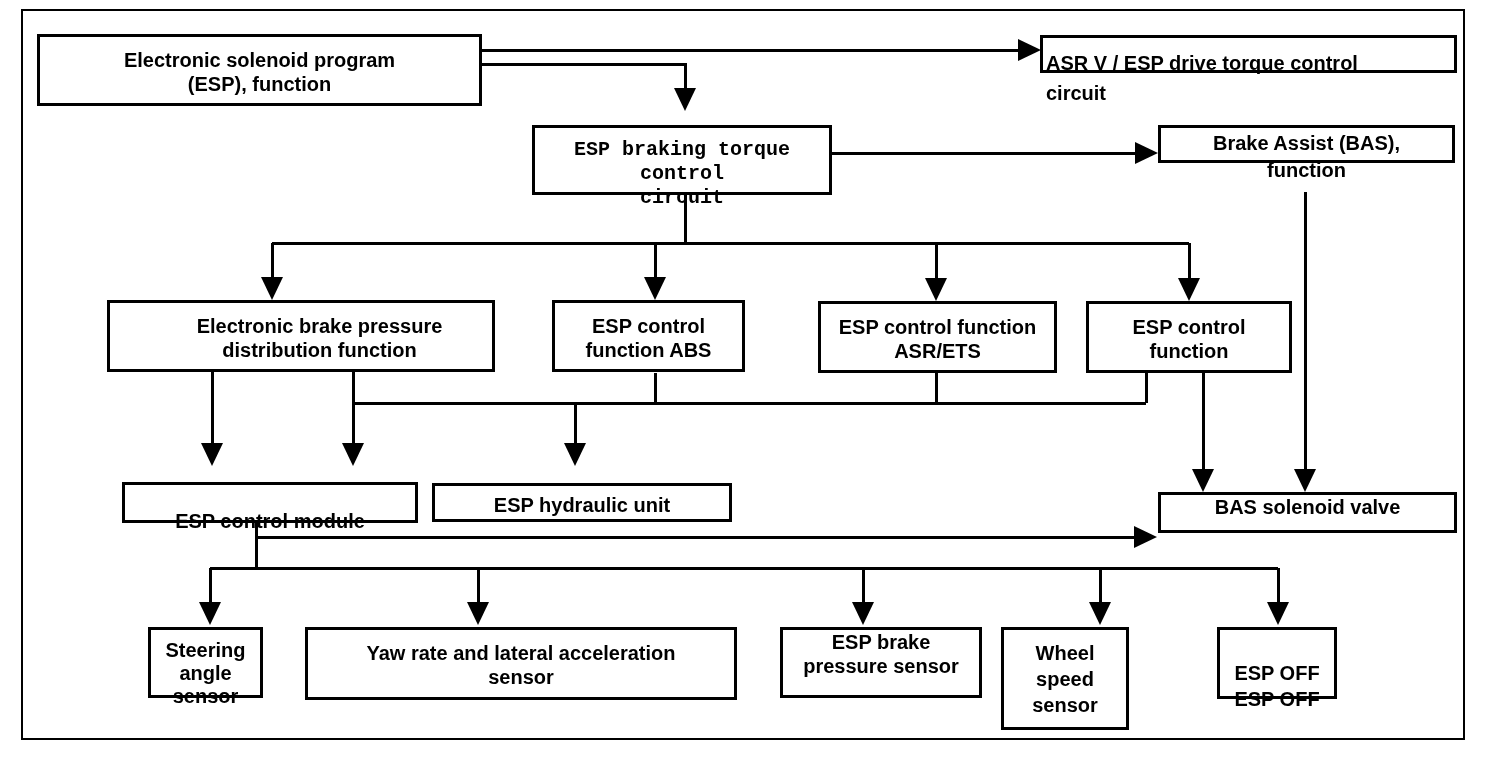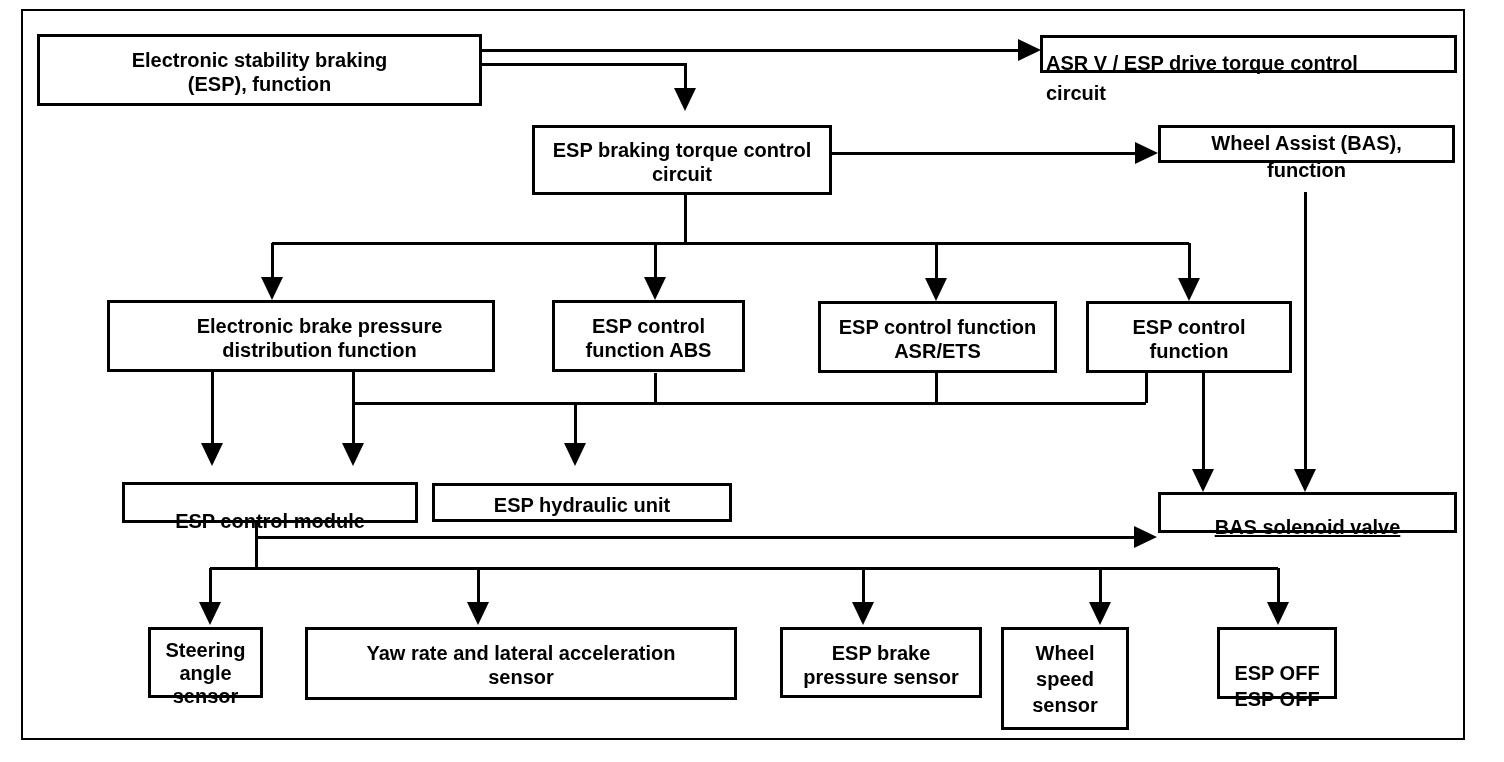--- a/index.html
+++ b/index.html
@@ -22,34 +22,34 @@
     background:var(--bg,#ffffff);
     color:var(--ink,#000);
     font-weight:bold;font-size:20px;line-height:24px;
     text-align:center;overflow:visible;z-index:2;
   }
   .node .lbl{display:block;white-space:pre-line;}
   
   #n-esp-function{left:37px;top:34px;width:445px;height:72px;padding-top:11px;}
   #n-asr-v{left:1040px;top:35px;width:417px;height:38px;padding-top:10px;text-align:left;}
   #n-asr-v .lbl{line-height:30px;padding-left:3px;}
-  #n-esp-braking{left:532px;top:125px;width:300px;height:70px;padding-top:10px;}
+  #n-esp-braking{left:532px;top:125px;width:300px;height:70px;padding-top:10px;font-family:Liberation Mono, monospace;}
   #n-brake-assist{left:1158px;top:125px;width:297px;height:38px;padding-top:2px;}
   #n-brake-assist .lbl{line-height:27px;}
   #n-ebpd{left:107px;top:300px;width:388px;height:72px;padding-top:11px;padding-left:37px;}
   #n-cf-abs{left:552px;top:300px;width:193px;height:72px;padding-top:11px;}
   #n-cf-asr-ets{left:818px;top:301px;width:239px;height:72px;padding-top:11px;}
   #n-cf{left:1086px;top:301px;width:206px;height:72px;padding-top:11px;}
   #n-control-module{left:122px;top:482px;width:296px;height:41px;padding-top:24px;}
   #n-hydraulic-unit{left:432px;top:483px;width:300px;height:39px;padding-top:7px;}
-  #n-bas-valve{left:1158px;top:492px;width:299px;height:41px;padding-top:20px;text-decoration:underline;}
+  #n-bas-valve{left:1158px;top:492px;width:299px;height:41px;padding-top:0;}
   #n-steering{left:148px;top:627px;width:115px;height:71px;padding-top:9px;}
   #n-steering .lbl{line-height:23px;}
   #n-yaw{left:305px;top:627px;width:432px;height:73px;padding-top:11px;}
-  #n-esp-bps{left:780px;top:627px;width:202px;height:71px;padding-top:11px;}
+  #n-esp-bps{left:780px;top:627px;width:202px;height:71px;}
   #n-wss{left:1001px;top:627px;width:128px;height:103px;padding-top:10px;}
   #n-wss .lbl{line-height:26px;}
   #n-esp-off{left:1217px;top:627px;width:120px;height:72px;padding-top:10px;}
   #n-esp-off .lbl{line-height:26px;margin-top:20px;}
 </style>
 </head>
 <body>
 
 <div class="frame"></div>
 
@@ -114,33 +114,33 @@
     <path d="M863 568 V604"></path>
     <polygon points="863,625 852,602 874,602"></polygon>
     <path d="M1100 568 V604"></path>
     <polygon points="1100,625 1089,602 1111,602"></polygon>
     <path d="M1278 568 V604"></path>
     <polygon points="1278,625 1267,602 1289,602"></polygon>
   </g>
 </svg>
 
 <div class="node" id="n-esp-function">
-  <span class="lbl">Electronic stability braking
+  <span class="lbl">Electronic solenoid program
 (ESP), function</span>
 </div>
 <div class="node" id="n-asr-v">
   <span class="lbl">ASR V / ESP drive torque control
 circuit</span>
 </div>
 <div class="node" id="n-esp-braking">
   <span class="lbl">ESP braking torque control
 circuit</span>
 </div>
 <div class="node" id="n-brake-assist">
-  <span class="lbl">Wheel Assist (BAS),
+  <span class="lbl">Brake Assist (BAS),
 function</span>
 </div>
 <div class="node" id="n-ebpd">
   <span class="lbl">Electronic brake pressure
 distribution function</span>
 </div>
 <div class="node" id="n-cf-abs">
   <span class="lbl">ESP control
 function ABS</span>
 </div>

